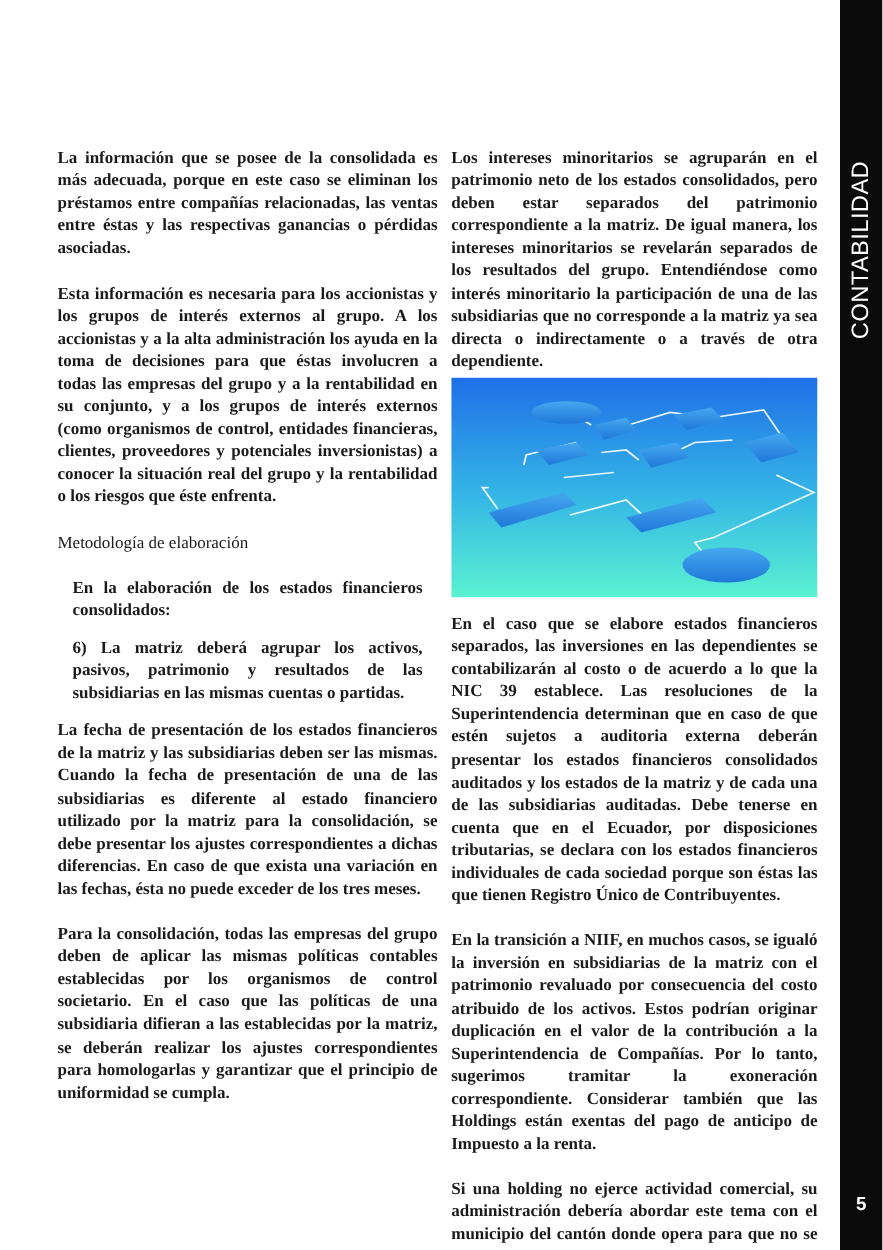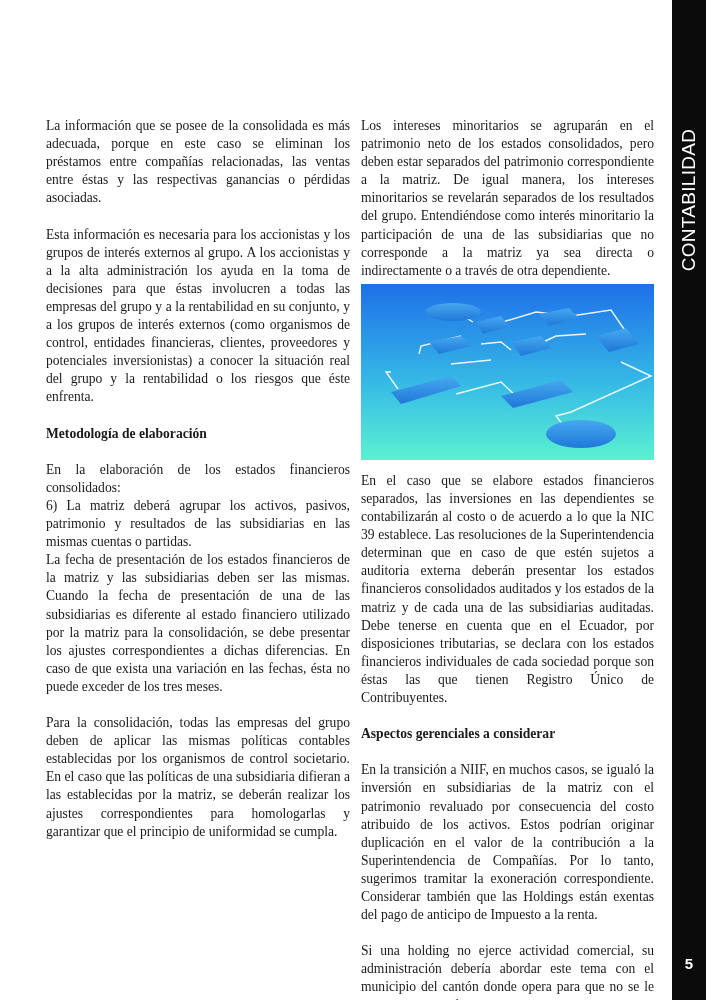--- a/index.html
+++ b/index.html
@@ -4,23 +4,23 @@
 <style>
   html, body { margin: 0; padding: 0; background: #ffffff; }
   body { width: 706px; height: 1000px; position: relative; overflow: hidden; font-family: "Liberation Serif", serif; color: #1a1a1a; }
   .sidebar { position: absolute; left: 672px; top: 0; width: 34px; height: 1000px; background: #0b0b0b; }
   .sidebar-title { position: absolute; left: 672px; top: 120px; width: 34px; height: 160px; }
   .sidebar-title span { position: absolute; left: 50%; top: 50%; transform: translate(-50%, -50%) rotate(-90deg); white-space: nowrap; color: #ffffff; font-family: "Liberation Sans", sans-serif; font-size: 19px; letter-spacing: 0.3px; }
   .page-num { position: absolute; left: 672px; top: 955px; width: 34px; text-align: center; color: #ffffff; font-family: "Liberation Sans", sans-serif; font-size: 15px; font-weight: bold; }
   .col { position: absolute; top: 117px; font-size: 13.6px; line-height: 18.1px; text-align: justify; }
   .col-left { left: 46px; width: 304px; }
   .col-right { left: 361px; width: 293px; }
-  .col p { margin: 0 0 18.1px 0; }
-  .col h3 { margin: 0 0 18.1px 0; font-size: 13.6px; font-weight: bold; line-height: 18.1px; }
-  .col p.list { margin: 0; }
+  .col p { margin: 0 0 18.1px 0; font-weight: bold; }
+  .col h3 { margin: 0 0 18.1px 0; font-size: 13.6px; font-weight: normal; line-height: 18.1px; }
+  .col p.list { margin: 12px; }
   .col p.list-last { margin: 0 0 18.1px 0; }
   .figure { width: 293px; height: 176px; margin: 4px 0 12px 0; display: block; }
   .figure svg { display: block; width: 293px; height: 176px; }
 </style>
 </head>
 <body>
 
 <div class="sidebar"></div>
 <div class="sidebar-title">
   <span>CONTABILIDAD</span>
@@ -72,16 +72,15 @@
         <polygon points="68,58 100,52 110,62 78,70"></polygon>
         <polygon points="150,58 180,52 190,64 160,72"></polygon>
         <polygon points="235,52 265,44 278,60 248,68"></polygon>
         <polygon points="30,108 90,92 100,102 40,120"></polygon>
         <polygon points="140,112 200,96 212,108 152,124"></polygon>
         <ellipse cx="220" cy="150" rx="35" ry="14"></ellipse>
       </g>
     </svg>
   </div>
   <p>En el caso que se elabore estados financieros separados, las inversiones en las dependientes se contabilizarán al costo o de acuerdo a lo que la NIC 39 establece. Las resoluciones de la Superintendencia determinan que en caso de que estén sujetos a auditoria externa deberán presentar los estados financieros consolidados auditados y los estados de la matriz y de cada una de las subsidiarias auditadas. Debe tenerse en cuenta que en el Ecuador, por disposiciones tributarias, se declara con los estados financieros individuales de cada sociedad porque son éstas las que tienen Registro Único de Contribuyentes.</p>
-  <h3>Aspectos gerenciales a considerar</h3>
   <p>En la transición a NIIF, en muchos casos, se igualó la inversión en subsidiarias de la matriz con el patrimonio revaluado por consecuencia del costo atribuido de los activos. Estos podrían originar duplicación en el valor de la contribución a la Superintendencia de Compañías. Por lo tanto, sugerimos tramitar la exoneración correspondiente. Considerar también que las Holdings están exentas del pago de anticipo de Impuesto a la renta.</p>
   <p>Si una holding no ejerce actividad comercial, su administración debería abordar este tema con el municipio del cantón donde opera para que no se le cobre patente de funcionamiento.</p>
 </div>
 
 </body></html>

